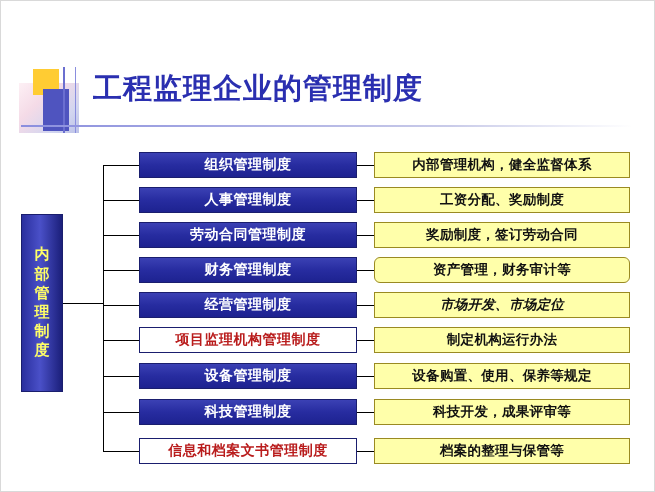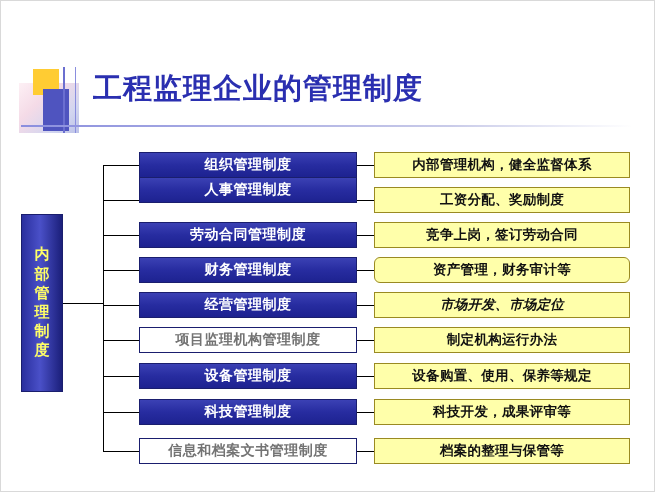--- a/index.html
+++ b/index.html
@@ -126,21 +126,21 @@
     color: #ffffff;
     font-size: 14px;
     font-weight: bold;
     display: flex;
     align-items: center;
     justify-content: center;
     letter-spacing: .5px;
   }
   .item-box.light {
     background: #ffffff;
-    color: #737373;
+    color: #b91c1c;
     border: 1px solid #1a1e6e;
   }
 
   
   .note-box {
     position: absolute;
     left: 373px;
     width: 256px;
     height: 26px;
     box-sizing: border-box;
@@ -199,25 +199,25 @@
   <div class="ln ln-h" style="left:356px; top:269px; width:17px;"></div>
   <div class="ln ln-h" style="left:356px; top:304px; width:17px;"></div>
   <div class="ln ln-h" style="left:356px; top:339px; width:17px;"></div>
   <div class="ln ln-h" style="left:356px; top:375px; width:17px;"></div>
   <div class="ln ln-h" style="left:356px; top:411px; width:17px;"></div>
   <div class="ln ln-h" style="left:356px; top:450px; width:17px;"></div>
 
   <div class="item-box" style="top:151px;">组织管理制度</div>
   <div class="note-box" style="top:151px;">内部管理机构，健全监督体系</div>
 
-  <div class="item-box" style="top:176px;">人事管理制度</div>
+  <div class="item-box" style="top:186px;">人事管理制度</div>
   <div class="note-box" style="top:186px;">工资分配、奖励制度</div>
 
   <div class="item-box" style="top:221px;">劳动合同管理制度</div>
-  <div class="note-box" style="top:221px;">竞争上岗，签订劳动合同</div>
+  <div class="note-box" style="top:221px;">奖励制度，签订劳动合同</div>
 
   <div class="item-box" style="top:256px;">财务管理制度</div>
   <div class="note-box" style="top:256px;border-radius:6px;">资产管理，财务审计等</div>
 
   <div class="item-box" style="top:291px;">经营管理制度</div>
   <div class="note-box" style="top:291px;font-style:italic;">市场开发、市场定位</div>
 
   <div class="item-box light" style="top:326px;">项目监理机构管理制度</div>
   <div class="note-box" style="top:326px;">制定机构运行办法</div>
 

